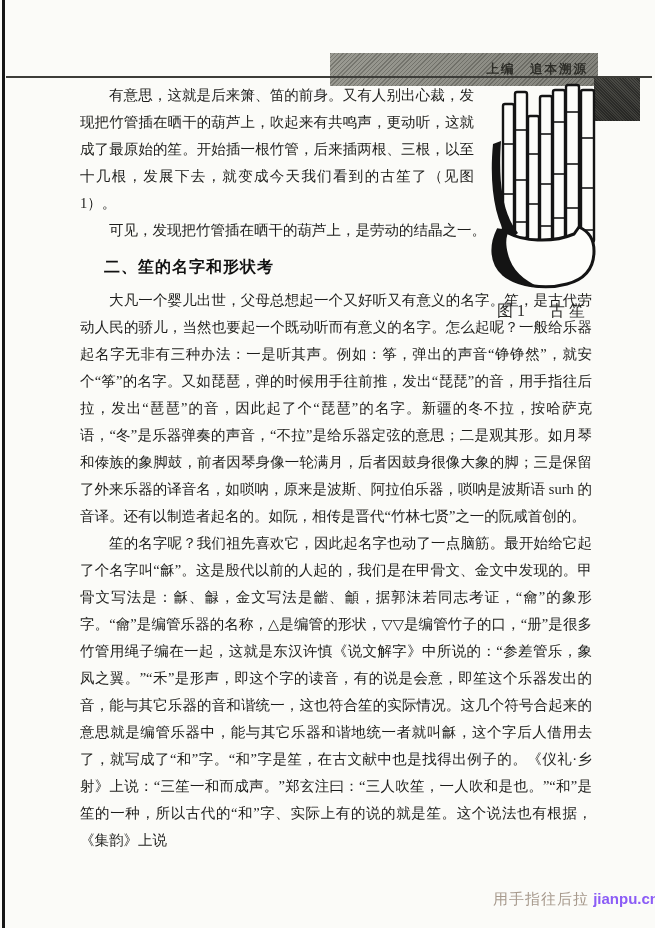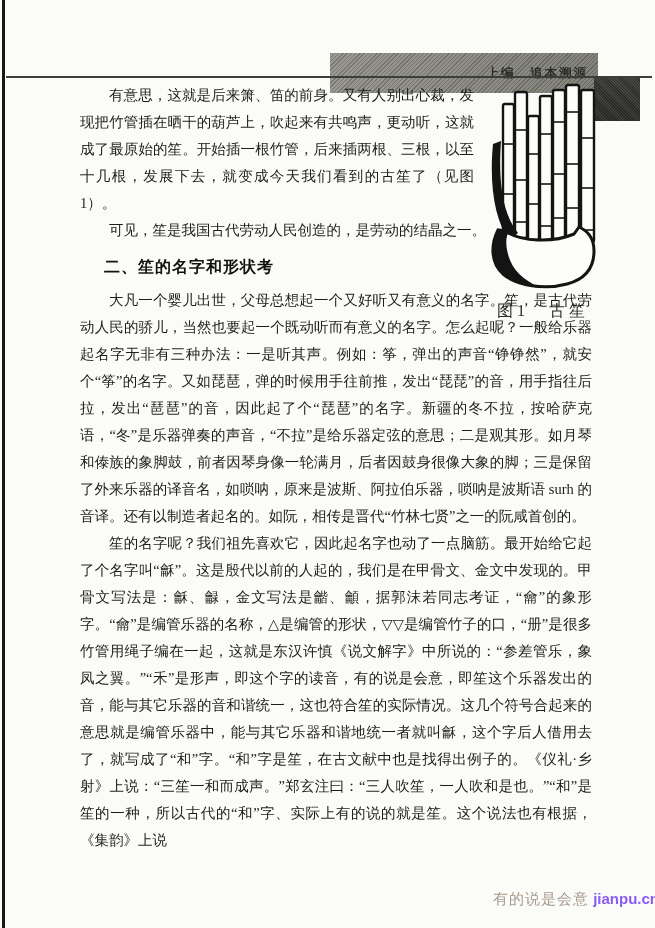--- a/index.html
+++ b/index.html
@@ -5,21 +5,21 @@
   html,body{margin:0;padding:0;background:#e8e8e6;}
   .page{
     position:relative;width:655px;height:928px;overflow:hidden;
     background:#fbfbf8;
     font-family:"Liberation Serif","DejaVu Serif",serif;
     color:#1d1d1b;
   }
   .edge-line{position:absolute;left:2px;top:0;width:3px;height:928px;background:#161616;}
   .header-rule{position:absolute;left:6px;top:76px;width:646px;height:2px;background:#3d3d39;}
   .header-bar{
-    position:absolute;left:330px;top:53px;width:268px;height:40px;
+    position:absolute;left:330px;top:53px;width:268px;height:33px;
     background-image:
       repeating-linear-gradient(135deg, rgba(30,30,25,.28) 0 1px, rgba(0,0,0,0) 1px 3px),
       linear-gradient(90deg,#9a9a92,#8e8e86 55%,#83837c);
     display:flex;align-items:center;justify-content:flex-end;
   }
   .header-bar span{
     font-family:"Liberation Sans","DejaVu Sans",sans-serif;
     font-size:12.5px;font-weight:bold;color:#2c2c27;letter-spacing:2px;padding-right:10px;
   }
   .page-badge{
@@ -99,25 +99,25 @@
       </g>
       <path d="M 26 158 C 12 138 6 104 10 62 L 18 59 C 15 102 20 132 35 151 Z" fill="#141414"></path>
       <path d="M 15 148 C 8 162 7 180 20 192 C 34 204 62 208 84 202 C 103 197 111 186 111 169 C 111 157 105 149 96 145 L 91 152 C 70 161 38 160 22 149 Z" fill="#fdfdfa" stroke="#141414" stroke-width="3"></path>
       <path d="M 15 148 C 8 162 7 180 20 192 C 29 200 44 205 58 206 C 40 198 29 188 25 172 C 22 160 23 154 27 147 Z" fill="#141414"></path>
     </svg>
     <div class="figure-caption">图1　古笙</div>
   </div>
 
   <div class="body-text">
     <p class="narrow">有意思，这就是后来箫、笛的前身。又有人别出心裁，发现把竹管插在晒干的葫芦上，吹起来有共鸣声，更动听，这就成了最原始的笙。开始插一根竹管，后来插两根、三根，以至十几根，发展下去，就变成今天我们看到的古笙了（见图1）。</p>
-    <p>可见，笙是我国古代劳动人民创造的，是劳动的结晶之一。</p>
+    <p>可见，发现把竹管插在晒干的葫芦上，是劳动的结晶之一。</p>
     <div class="section-heading">二、笙的名字和形状考</div>
     <p>大凡一个婴儿出世，父母总想起一个又好听又有意义的名字。笙，是古代劳动人民的骄儿，当然也要起一个既动听而有意义的名字。怎么起呢？一般给乐器起名字无非有三种办法：一是听其声。例如：筝，弹出的声音“铮铮然”，就安个“筝”的名字。又如琵琶，弹的时候用手往前推，发出“琵琵”的音，用手指往后拉，发出“琶琶”的音，因此起了个“琵琶”的名字。新疆的冬不拉，按哈萨克语，“冬”是乐器弹奏的声音，“不拉”是给乐器定弦的意思；二是观其形。如月琴和傣族的象脚鼓，前者因琴身像一轮满月，后者因鼓身很像大象的脚；三是保留了外来乐器的译音名，如唢呐，原来是波斯、阿拉伯乐器，唢呐是波斯语 surh 的音译。还有以制造者起名的。如阮，相传是晋代“竹林七贤”之一的阮咸首创的。</p>
     <p>笙的名字呢？我们祖先喜欢它，因此起名字也动了一点脑筋。最开始给它起了个名字叫“龢”。这是殷代以前的人起的，我们是在甲骨文、金文中发现的。甲骨文写法是：龢、龣，金文写法是龤、龥，据郭沫若同志考证，“龠”的象形字。“龠”是编管乐器的名称，△是编管的形状，▽▽是编管竹子的口，“册”是很多竹管用绳子编在一起，这就是东汉许慎《说文解字》中所说的：“参差管乐，象凤之翼。”“禾”是形声，即这个字的读音，有的说是会意，即笙这个乐器发出的音，能与其它乐器的音和谐统一，这也符合笙的实际情况。这几个符号合起来的意思就是编管乐器中，能与其它乐器和谐地统一者就叫龢，这个字后人借用去了，就写成了“和”字。“和”字是笙，在古文献中也是找得出例子的。《仪礼·乡射》上说：“三笙一和而成声。”郑玄注曰：“三人吹笙，一人吹和是也。”“和”是笙的一种，所以古代的“和”字、实际上有的说的就是笙。这个说法也有根据，《集韵》上说</p>
   </div>
 
   <div class="watermark">
-    <span class="wm-name">有的说是会意</span>
+    <span class="wm-name">用手指往后拉</span>
     <span> </span>
     <span class="wm-url">jianpu.cn</span>
   </div>
 
 </div>
 
 </body></html>

